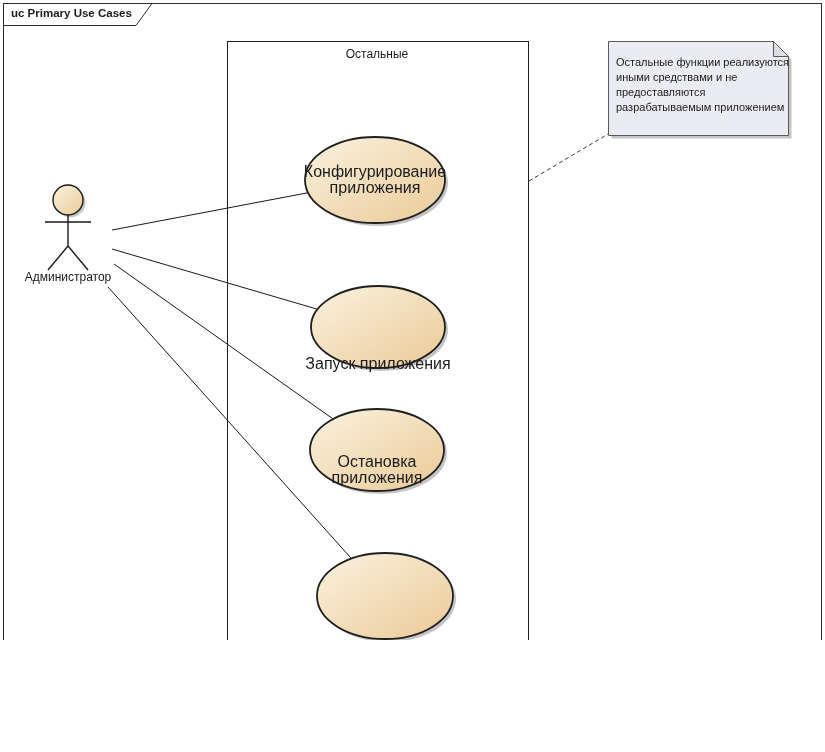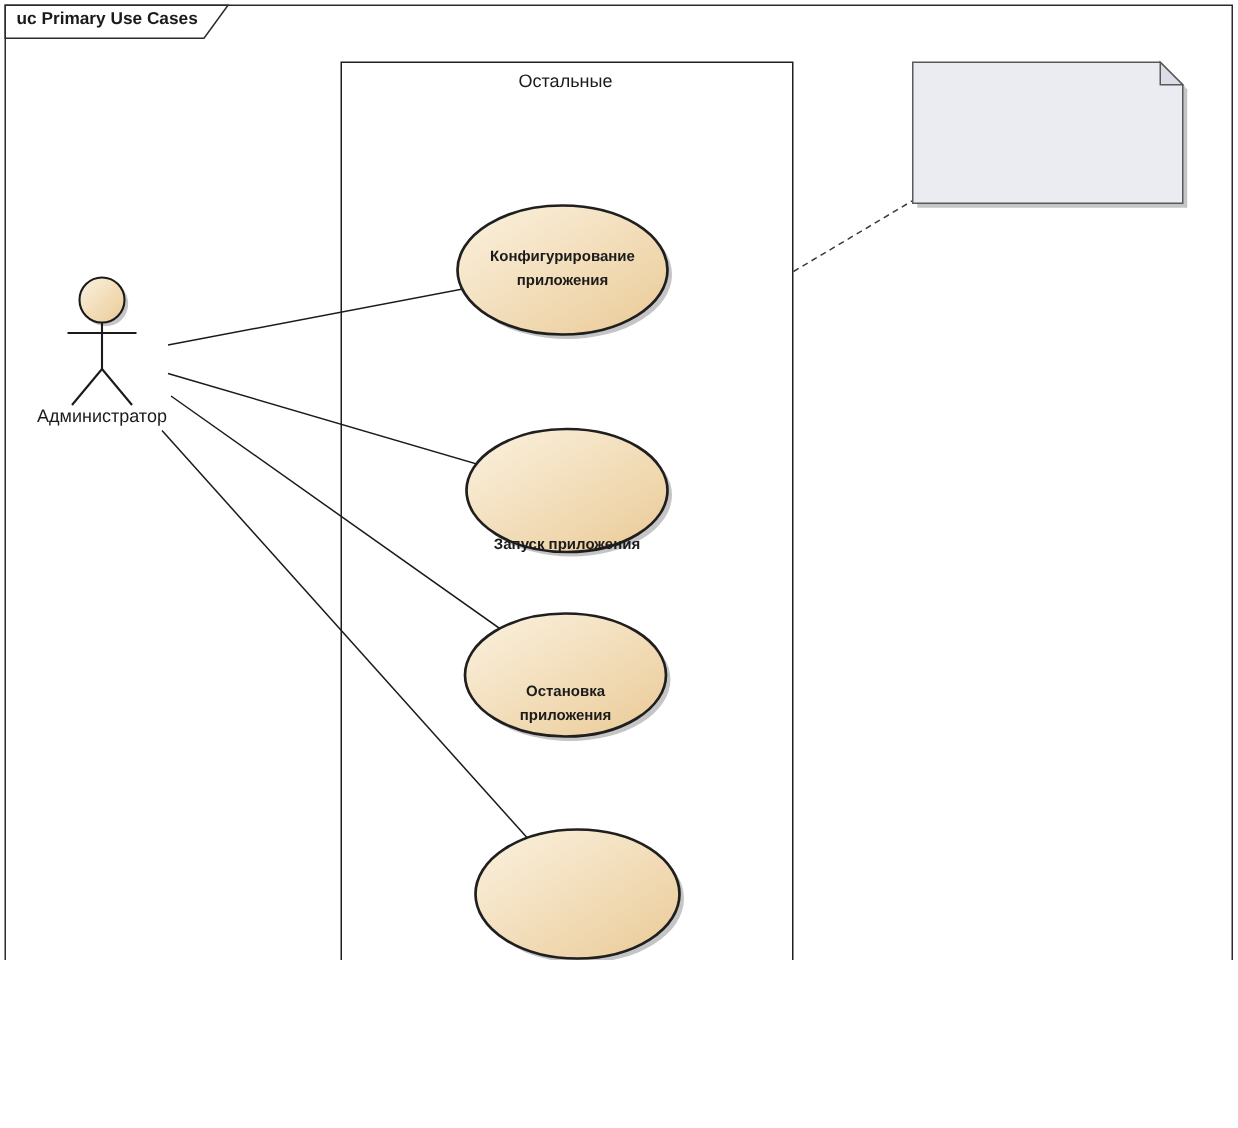--- a/index.html
+++ b/index.html
@@ -21,21 +21,21 @@
     left: 11px; top: 7px;
     font-size: 11.5px; font-weight: bold;
   }
   .boundary-label {
     left: 377px; top: 47px;
     transform: translateX(-50%);
     font-size: 12px;
   }
   .uc-label {
     transform: translate(-50%, -50%);
-    font-size: 10px; font-weight: bold;
+    font-size: 16px; font-weight: normal;
     line-height: 16px; text-align: center;
   }
   .uc-label-1 { left: 375px; top: 180px; }
   .uc-label-2 { left: 378px; top: 327px; margin-top: 37px; }
   .uc-label-3 { left: 377px; top: 470px; }
   .uc-label-4 { left: 385px; top: 596px; }
   .actor-label {
     left: 68px; top: 277px;
     transform: translate(-50%, -50%);
     font-size: 12px; font-weight: normal;
@@ -104,14 +104,18 @@
   </svg>
 
   <div class="overlay frame-title">uc Primary Use Cases</div>
   <div class="overlay boundary-label">Остальные</div>
   <div class="overlay uc-label uc-label-1">Конфигурирование
 приложения</div>
   <div class="overlay uc-label uc-label-2">Запуск приложения</div>
   <div class="overlay uc-label uc-label-3">Остановка
 приложения</div>
   <div class="overlay actor-label">Администратор</div>
+  <div class="overlay note-text">Остальные функции реализуются
+иными средствами и не
+предоставляются
+разрабатываемым приложением</div>
 
 </div>
 
 </body></html>

